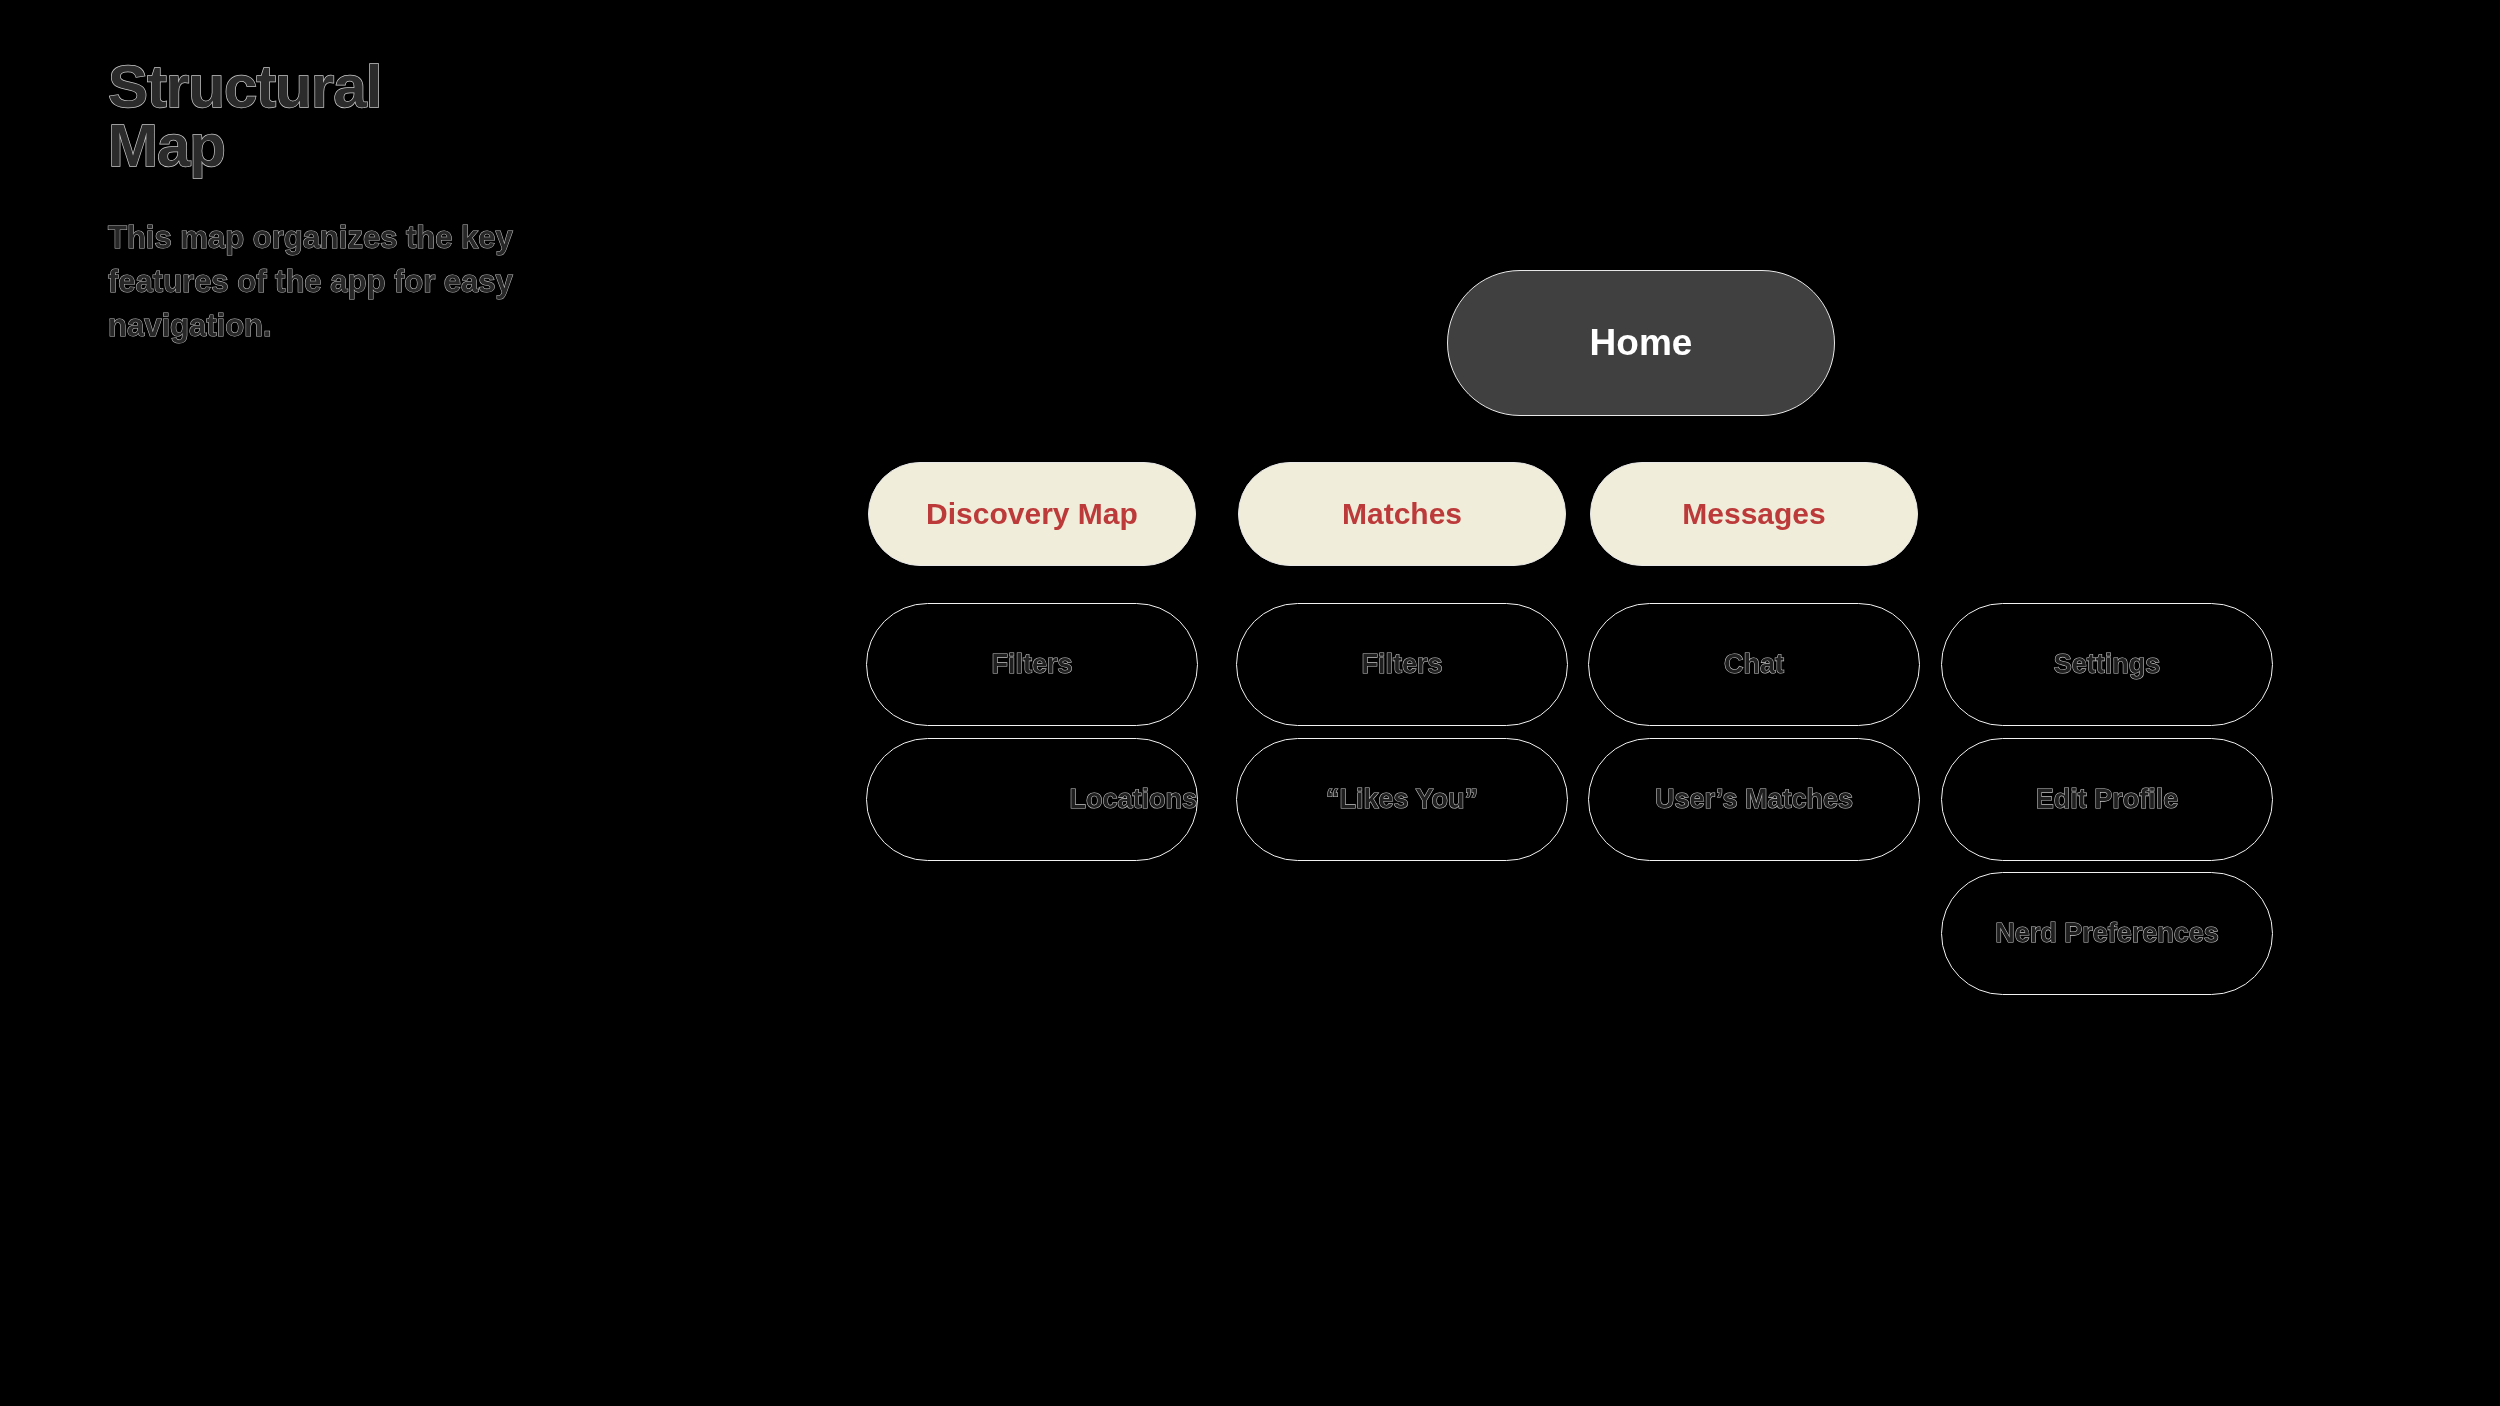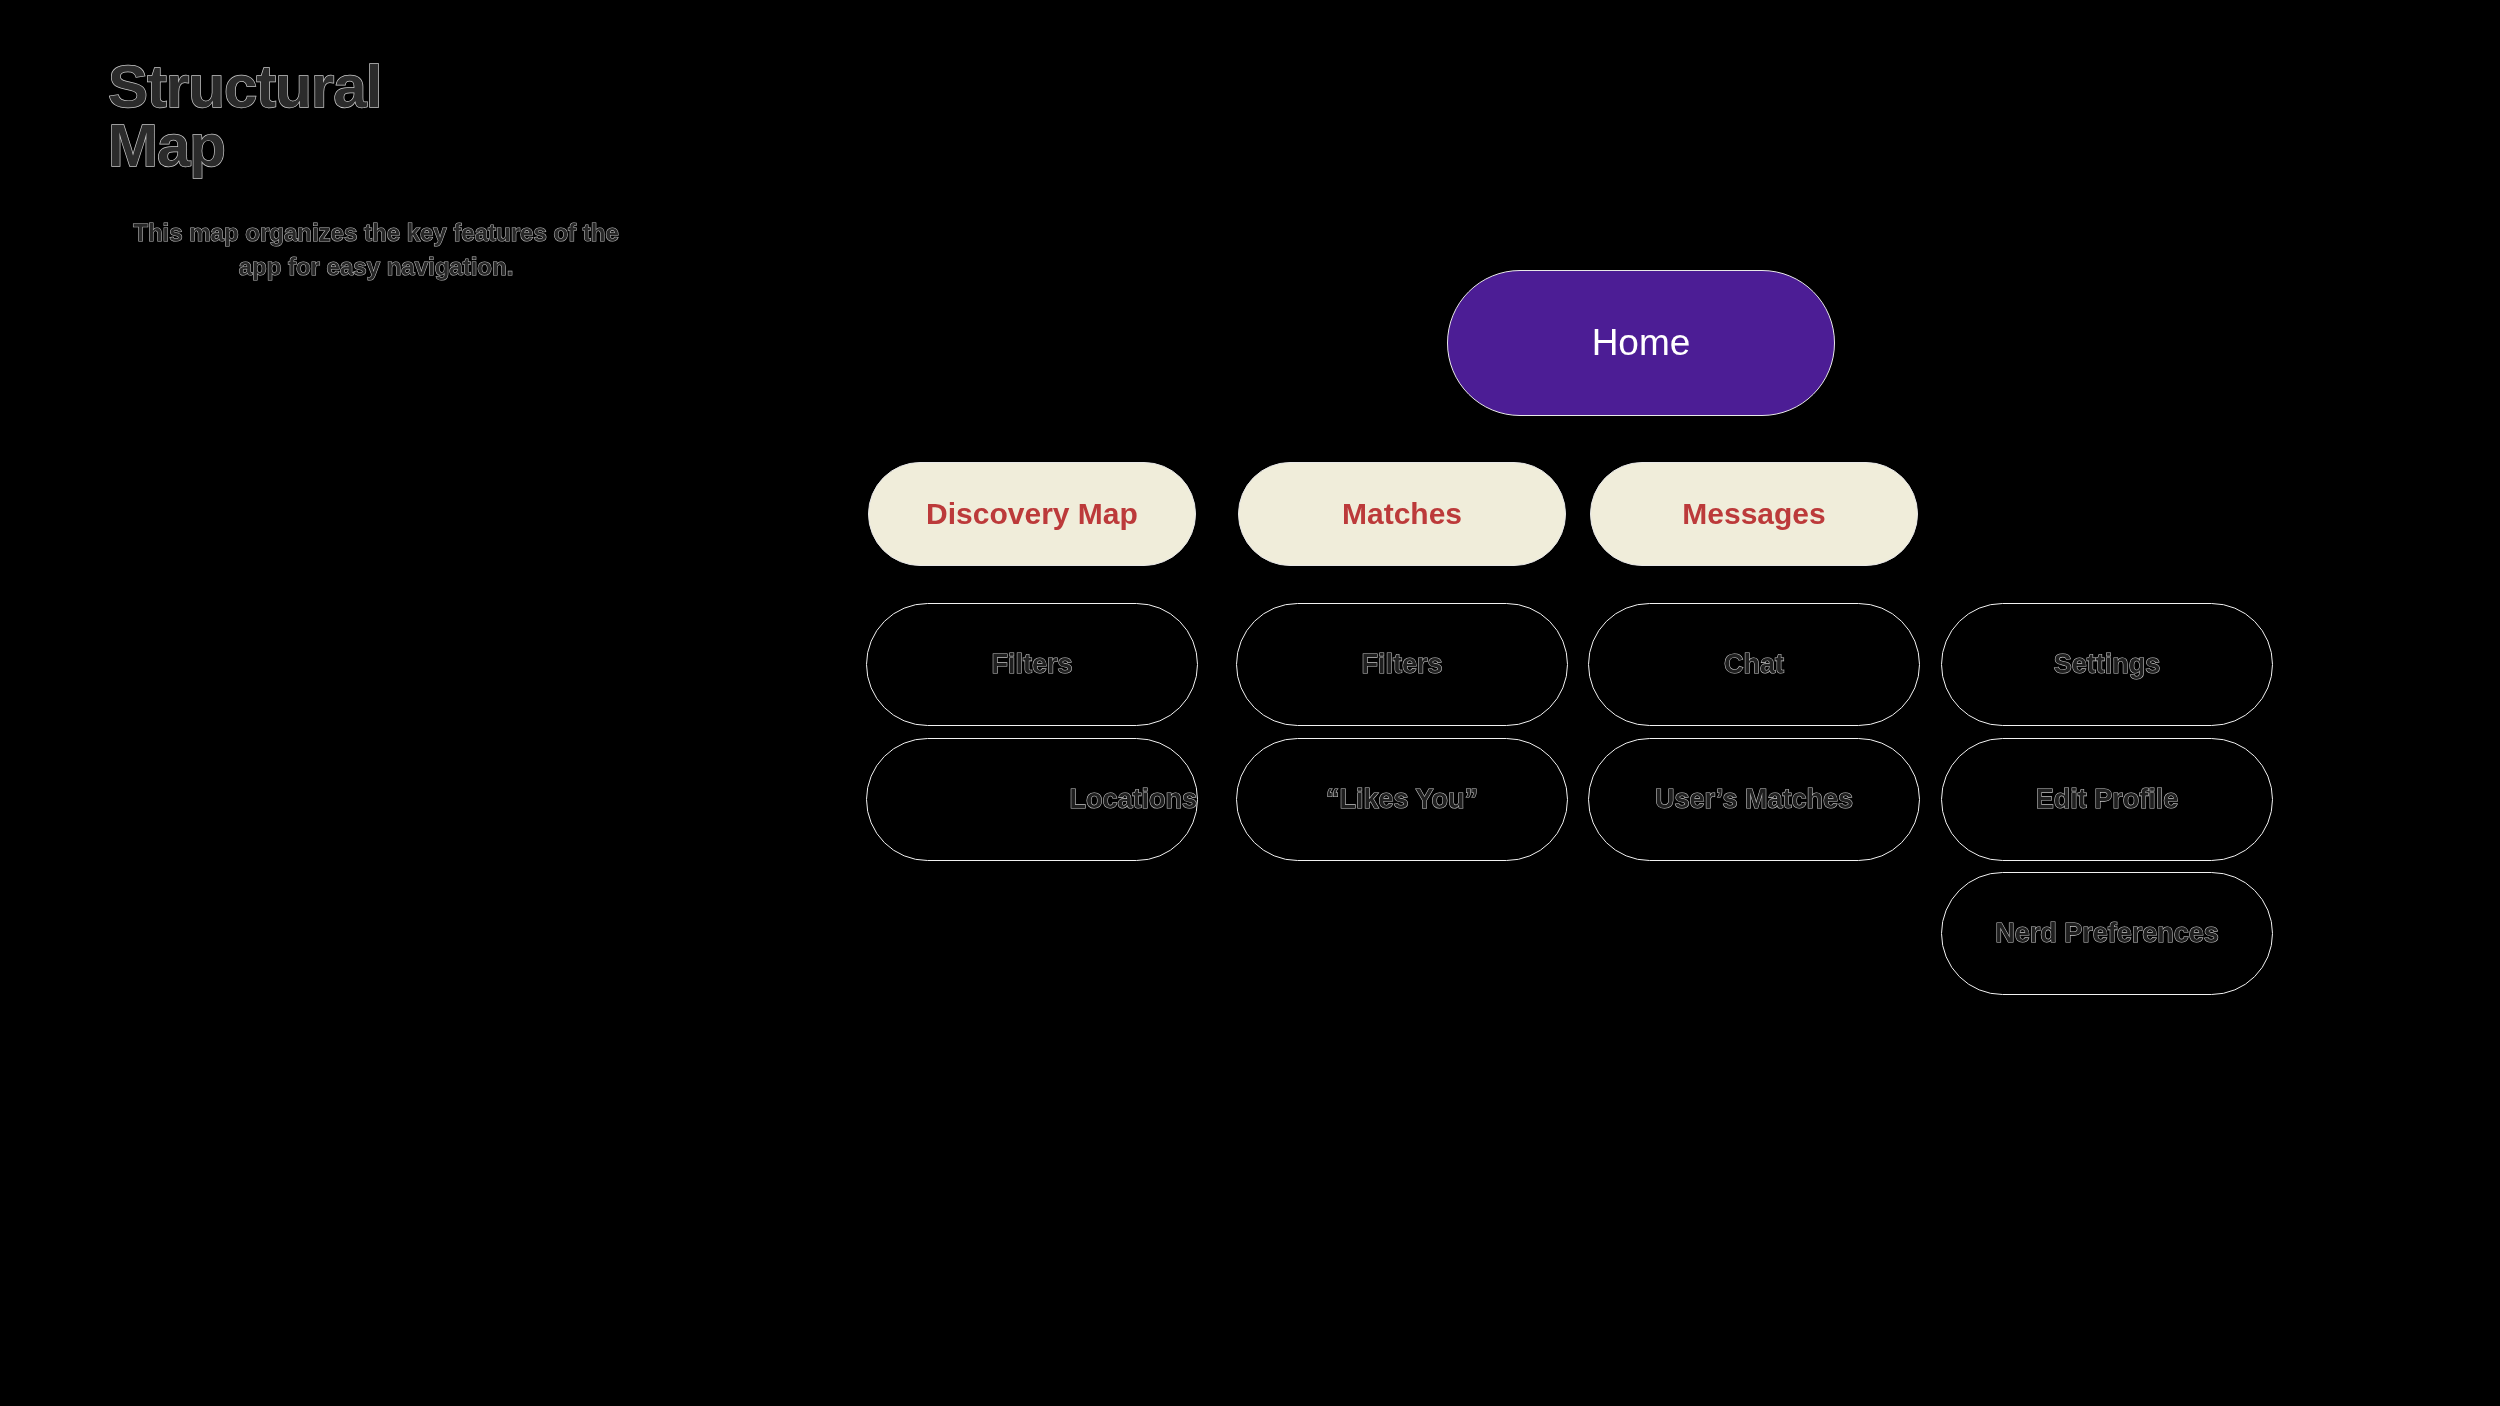--- a/index.html
+++ b/index.html
@@ -28,30 +28,29 @@
     font-weight: 700;
     line-height: 0.98;
     letter-spacing: -1px;
     color: #2b2b2b;
     -webkit-text-stroke: 1.4px #c9c9c9;
     paint-order: stroke fill;
     margin: 0;
     white-space: pre-line;
   }
   #page-description {
-    margin: 8px;
+    margin: 0;
     margin-top: 40px;
-    font-size: 24px;
+    font-size: 31px;
     font-weight: 700;
     line-height: 1.42;
     width: 520px;
     color: #272727;
     -webkit-text-stroke: 1.1px #bdbdbd;
     paint-order: stroke fill;
-    text-align: center;
   }
 
   
   #diagram {
     position: absolute;
     left: 0;
     top: 0;
     width: 2500px;
     height: 1406px;
   }
@@ -62,24 +61,24 @@
     display: flex;
     align-items: center;
     justify-content: center;
     text-align: center;
     border-radius: 999px;
     white-space: nowrap;
   }
 
   
   .pill.root {
-    background: #4c1d95;
+    background: #404040;
     color: #ffffff;
     font-size: 37px;
-    font-weight: 400;
+    font-weight: 700;
     border: 1.5px solid #e8e8e8;
   }
 
   
   .pill.section {
     background: #f0edda;
     color: #bc3a3a;
     font-size: 30px;
     font-weight: 700;
     border: 1.5px solid #e8e8e8;

